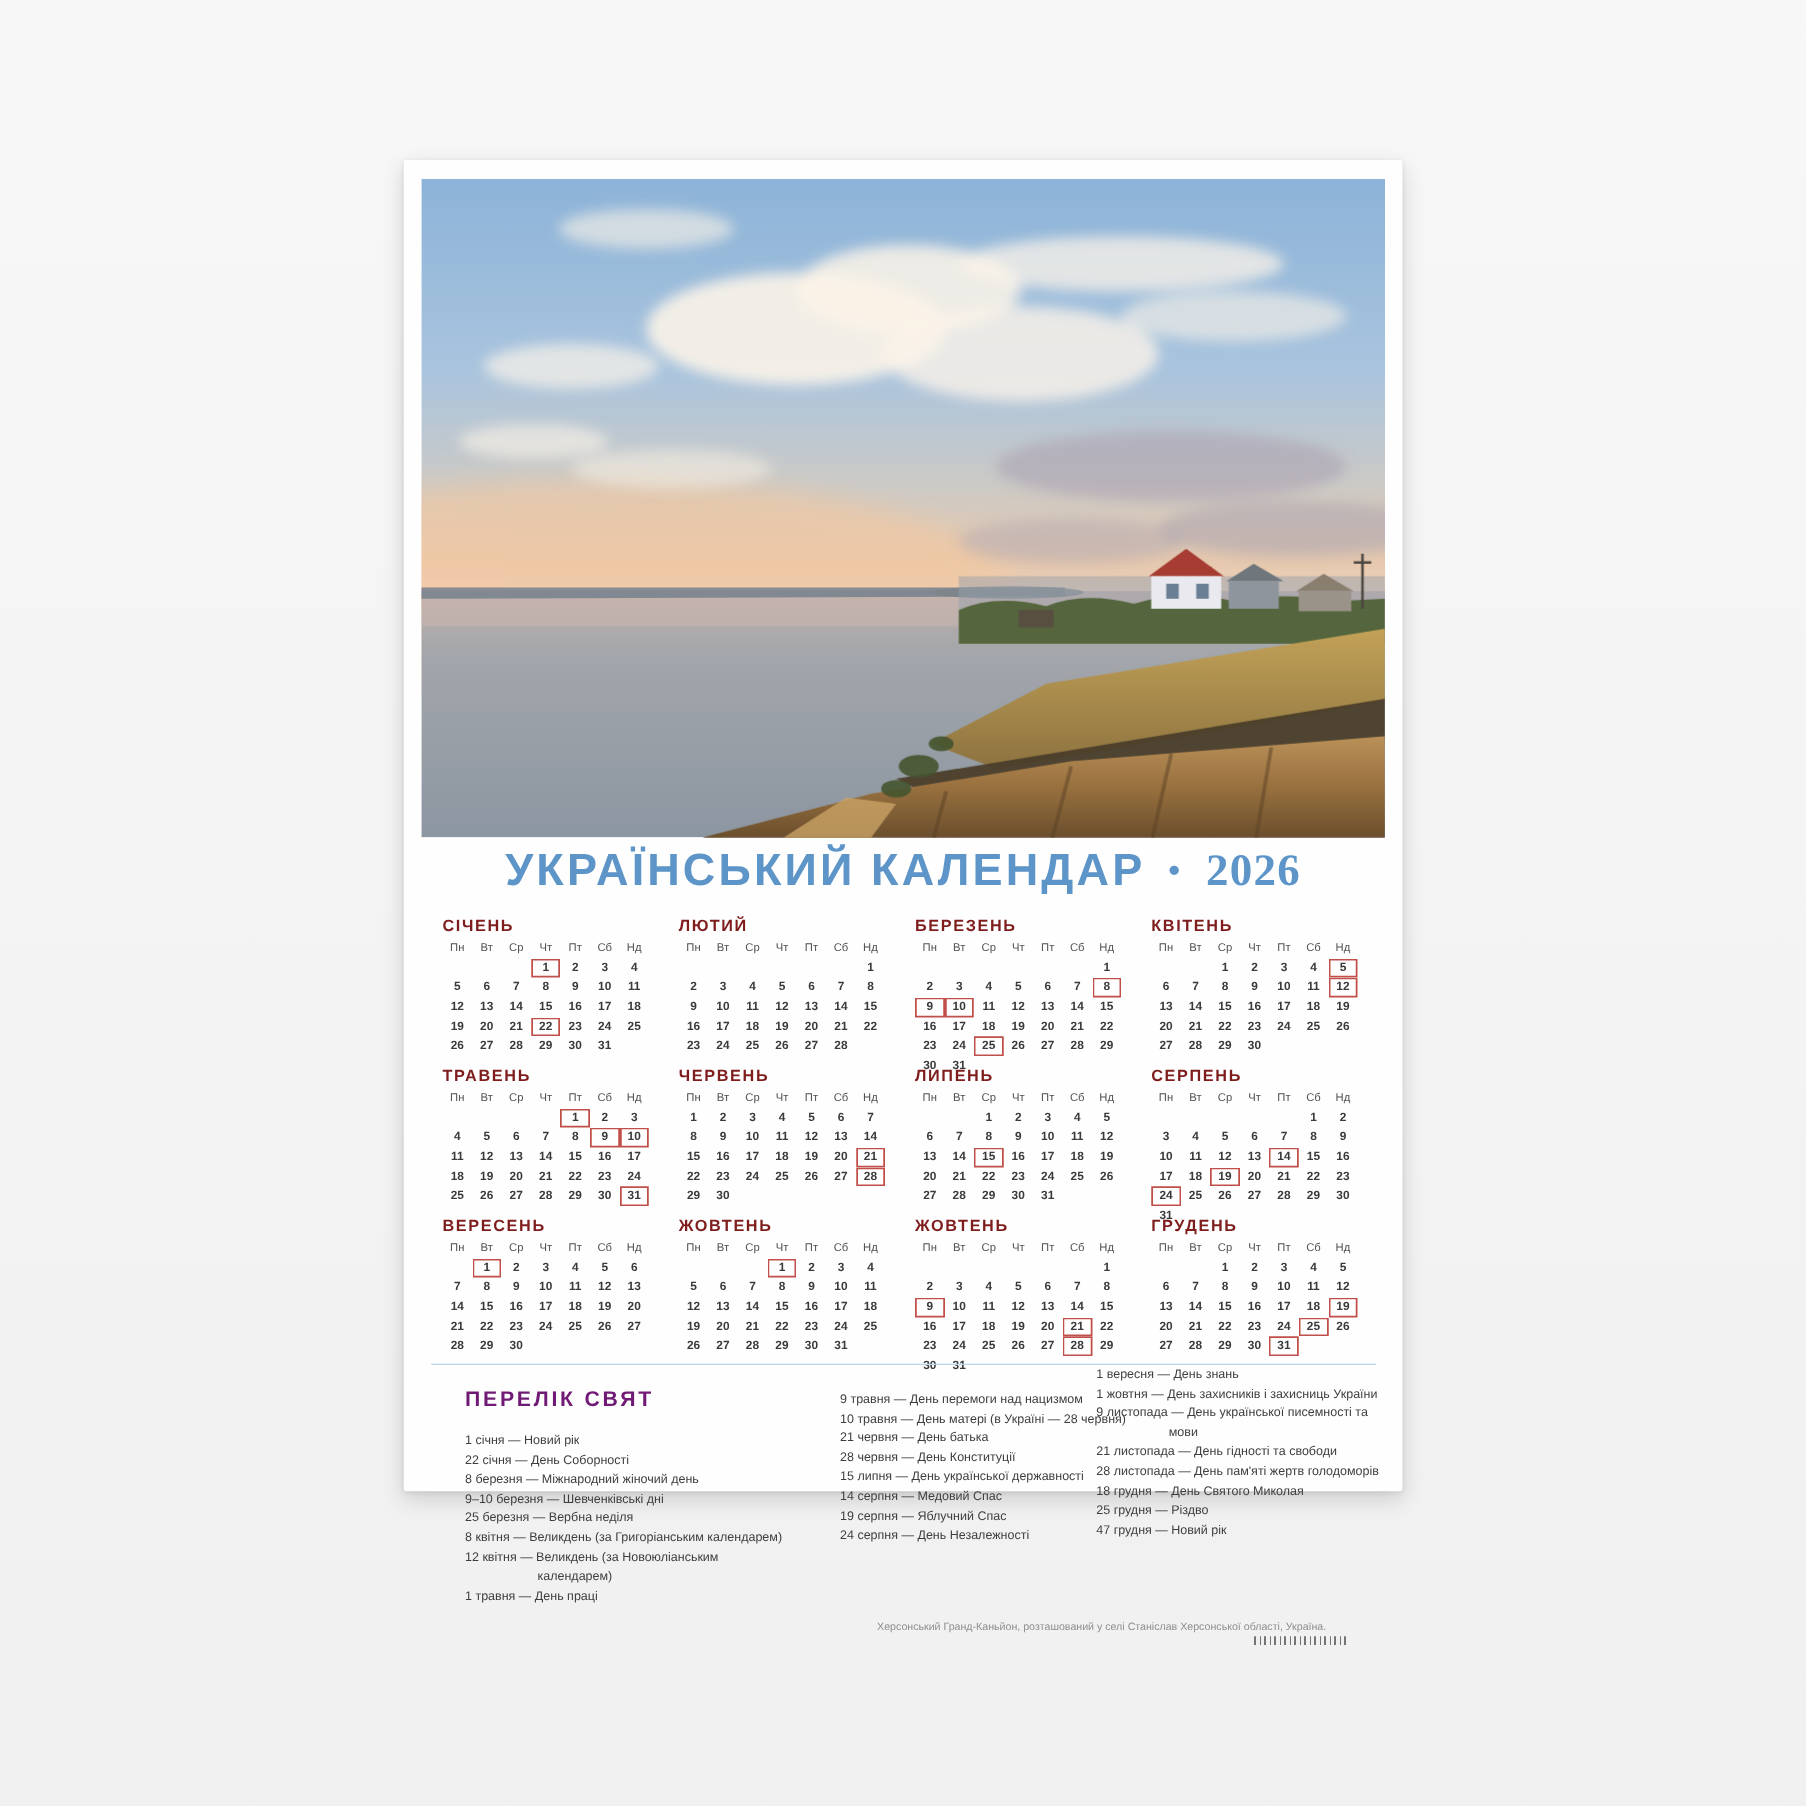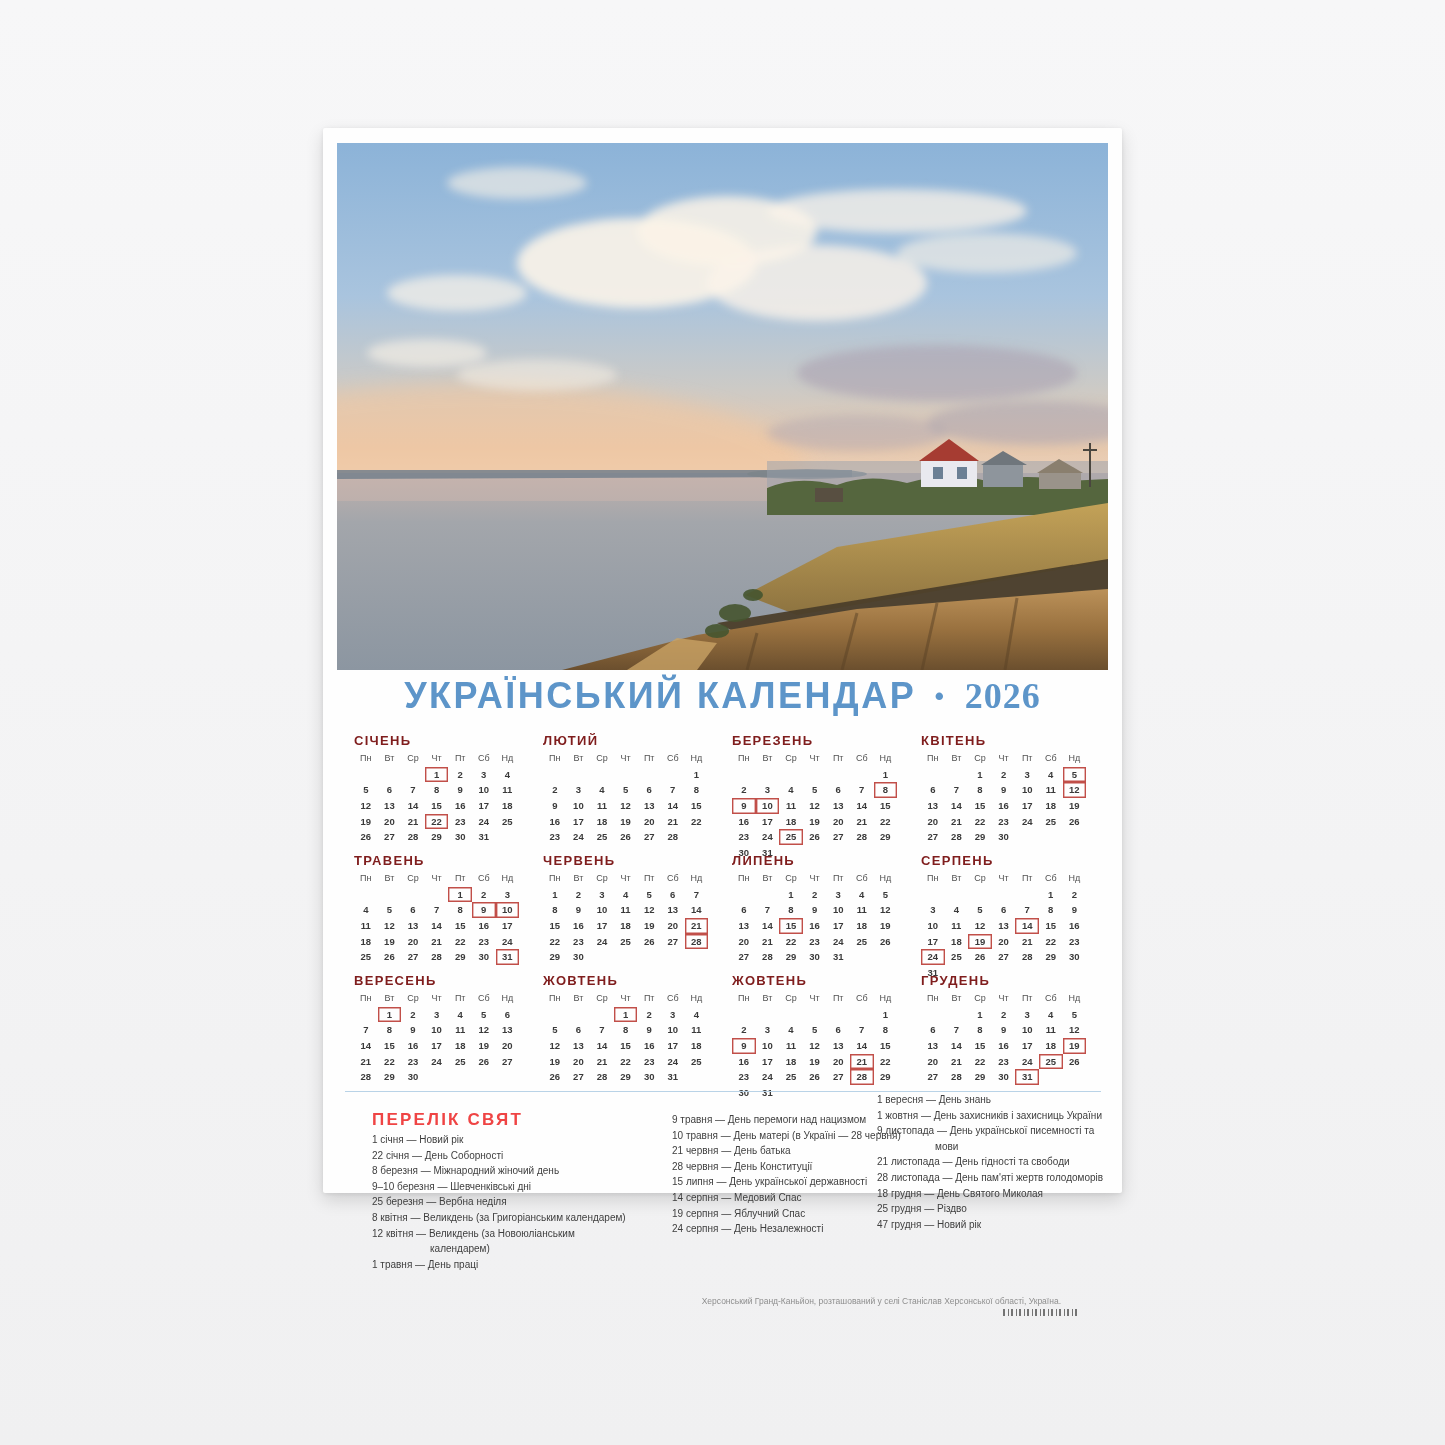--- a/index.html
+++ b/index.html
@@ -28,21 +28,21 @@
   .mtitle{font-size:13px;font-weight:bold;color:#7f1d1d;letter-spacing:1.3px;height:18px;}
   .mgrid{display:grid;grid-template-columns:repeat(7,23.6px);grid-auto-rows:15.7px;}
   .wd{font-size:9px;color:#515151;text-align:center;line-height:15.7px;}
   .day{font-size:9.5px;font-weight:700;color:#3a3a3a;text-align:center;line-height:15.7px;position:relative;}
   .day.hl{box-shadow:inset 0 0 0 1.4px #c14f49;}
   .divider{position:absolute;left:22px;top:963px;width:756px;height:1px;background:#b9d3e7;}
   .hcol{position:absolute;color:#3e3e3e;}
   .hcol1{left:49px;top:982px;width:255px;}
   .hcol2{left:309px;top:984px;width:233px;margin-left:40px;}
   .hcol3{left:554px;top:964px;width:238px;}
-  .hheader{font-size:17px;font-weight:bold;color:#ef4444;letter-spacing:2.2px;margin-bottom:2px;}
+  .hheader{font-size:17px;font-weight:bold;color:#701a75;letter-spacing:2.2px;margin-bottom:15px;}
   .hitem{font-size:10px;line-height:15.6px;padding-left:58px;text-indent:-58px;}
   .caption{position:absolute;right:61px;top:1168px;font-size:8.5px;color:#8e8e8e;}
   .barcode{
     position:absolute;right:45px;top:1181px;width:74px;height:7px;opacity:.75;
     background:repeating-linear-gradient(90deg,#4a4a4a 0 2px,transparent 2px 5px,#4a4a4a 5px 6px,transparent 6px 8px);
   }
 </style>
 </head>
 <body>
 

